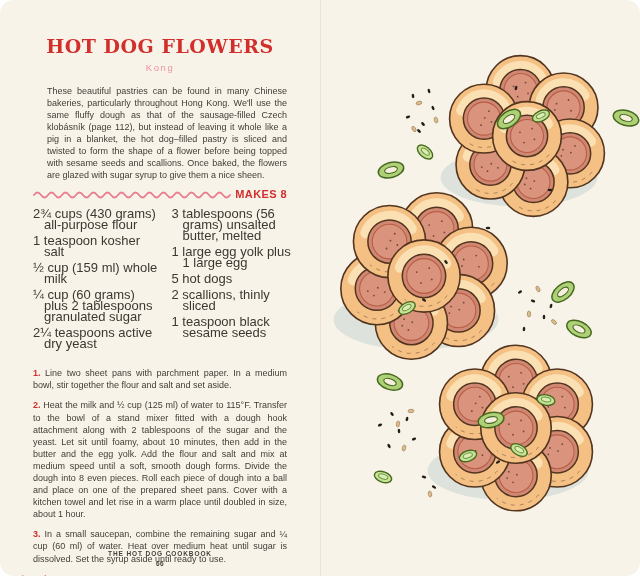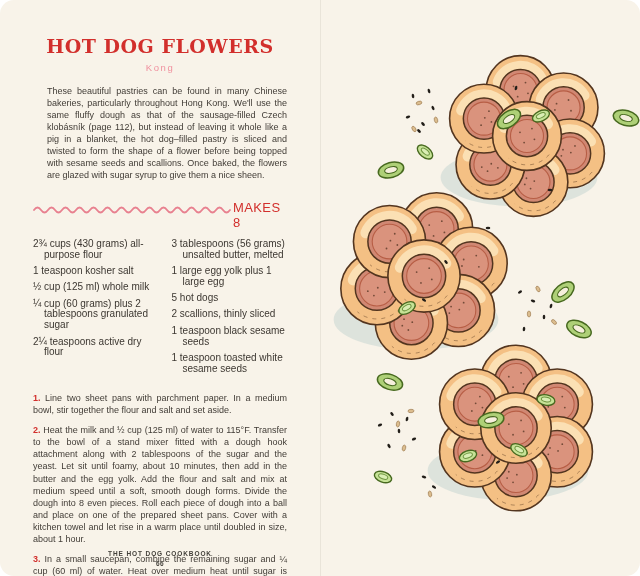--- a/index.html
+++ b/index.html
@@ -44,32 +44,31 @@
     line-height:12px;
     text-align:justify;
   }
   .yield-row{
     margin:7px 33px 0 33px;
     display:flex;align-items:center;
   }
   .yield-row svg{display:block;flex:0 0 auto;}
   .yield-label{
     margin-left:auto;
-    font-size:13px;font-weight:400;letter-spacing:0.4px;
+    font-size:11px;font-weight:700;letter-spacing:0.4px;
     color:#d22f2c;
-    margin-top:12px;
   }
   .ingredients{
     display:flex;
     margin:9px 24px 0 33px;
     gap:14px;
   }
   .ing-col{flex:1;min-width:0;}
   .ing{
-    font-size:10px;
+    font-size:13px;
     line-height:10.8px;
     margin-bottom:5.5px;
     padding-left:11px;text-indent:-11px;
     color:#3c3731;
   }
   .steps{margin:12px 33px 0 33px;}
   .step{
     margin:0 0 8px 0;
     font-size:9px;
     line-height:12.1px;
@@ -108,31 +107,30 @@
       <svg width="200" height="12" viewBox="0 0 200 12">
           <path d="M1 7 Q 4.5 2, 8 7 T 15 7 T 22 7 T 29 7 T 36 7 T 43 7 T 50 7 T 57 7 T 64 7 T 71 7 T 78 7 T 85 7 T 92 7 T 99 7 T 106 7 T 113 7 T 120 7 T 127 7 T 134 7 T 141 7 T 148 7 T 155 7 T 162 7 T 169 7 T 176 7 T 183 7 T 190 7 T 197 7" fill="none" stroke="#e8808f" stroke-width="1.8" stroke-linecap="round"></path>
         </svg>
       <span class="yield-label">MAKES 8</span>
     </div>
 
     <div class="ingredients">
       <div class="ing-col">
           <div class="ing">2¾ cups (430 grams) all-purpose flour</div>
           <div class="ing">1 teaspoon kosher salt</div>
-          <div class="ing">½ cup (125 ml) whole milk</div>
+          <div class="ing">½ cup (159 ml) whole milk</div>
           <div class="ing">¼ cup (60 grams) plus 2 tablespoons granulated sugar</div>
-          <div class="ing">2¼ teaspoons active dry flour</div>
+          <div class="ing">2¼ teaspoons active dry yeast</div>
         </div>
       <div class="ing-col">
           <div class="ing">3 tablespoons (56 grams) unsalted butter, melted</div>
           <div class="ing">1 large egg yolk plus 1 large egg</div>
           <div class="ing">5 hot dogs</div>
           <div class="ing">2 scallions, thinly sliced</div>
           <div class="ing">1 teaspoon black sesame seeds</div>
-          <div class="ing">1 teaspoon toasted white sesame seeds</div>
         </div>
     </div>
 
     <div class="steps">
         <p class="step"><span class="num">1. </span>Line two sheet pans with parchment paper. In a medium bowl, stir together the flour and salt and set aside.</p>
         <p class="step"><span class="num">2. </span>Heat the milk and ½ cup (125 ml) of water to 115°F. Transfer to the bowl of a stand mixer fitted with a dough hook attachment along with 2 tablespoons of the sugar and the yeast. Let sit until foamy, about 10 minutes, then add in the butter and the egg yolk. Add the flour and salt and mix at medium speed until a soft, smooth dough forms. Divide the dough into 8 even pieces. Roll each piece of dough into a ball and place on one of the prepared sheet pans. Cover with a kitchen towel and let rise in a warm place until doubled in size, about 1 hour.</p>
         <p class="step"><span class="num">3. </span>In a small saucepan, combine the remaining sugar and ¼ cup (60 ml) of water. Heat over medium heat until sugar is dissolved. Set the syrup aside until ready to use.</p>
       </div>
 
     <div class="continues">(continues)</div>

